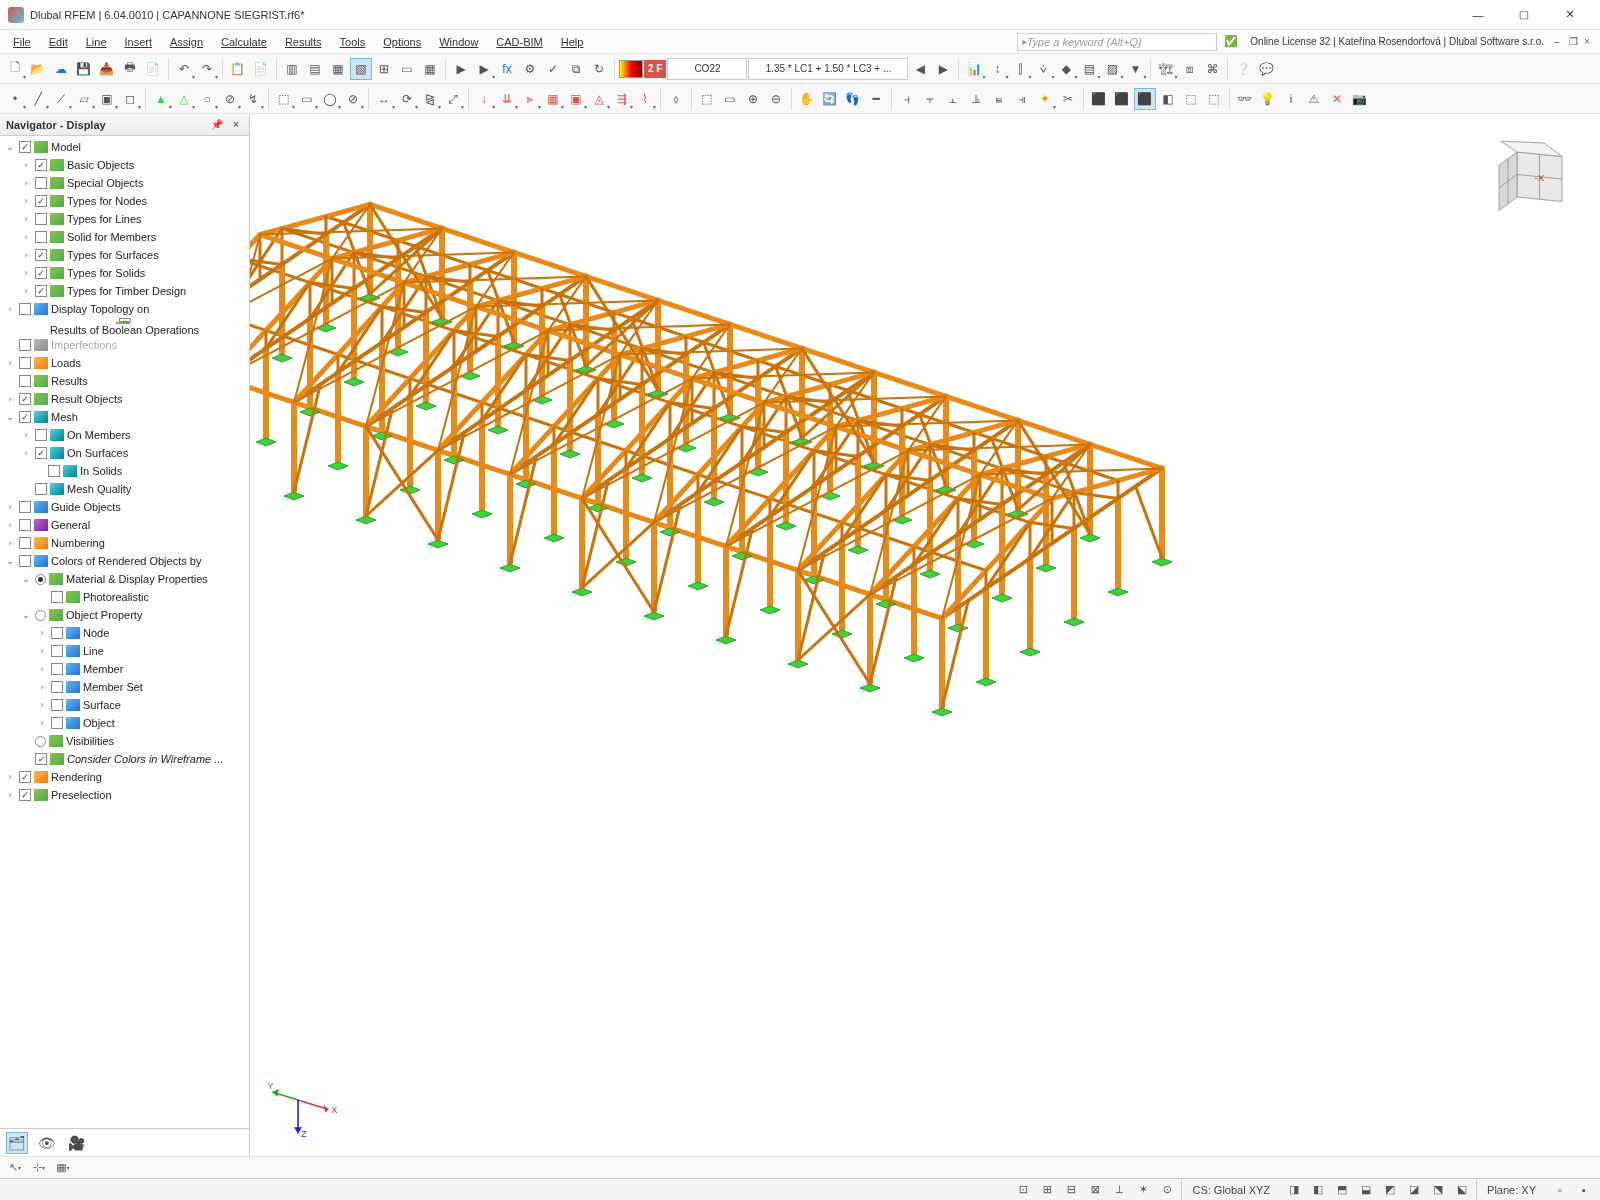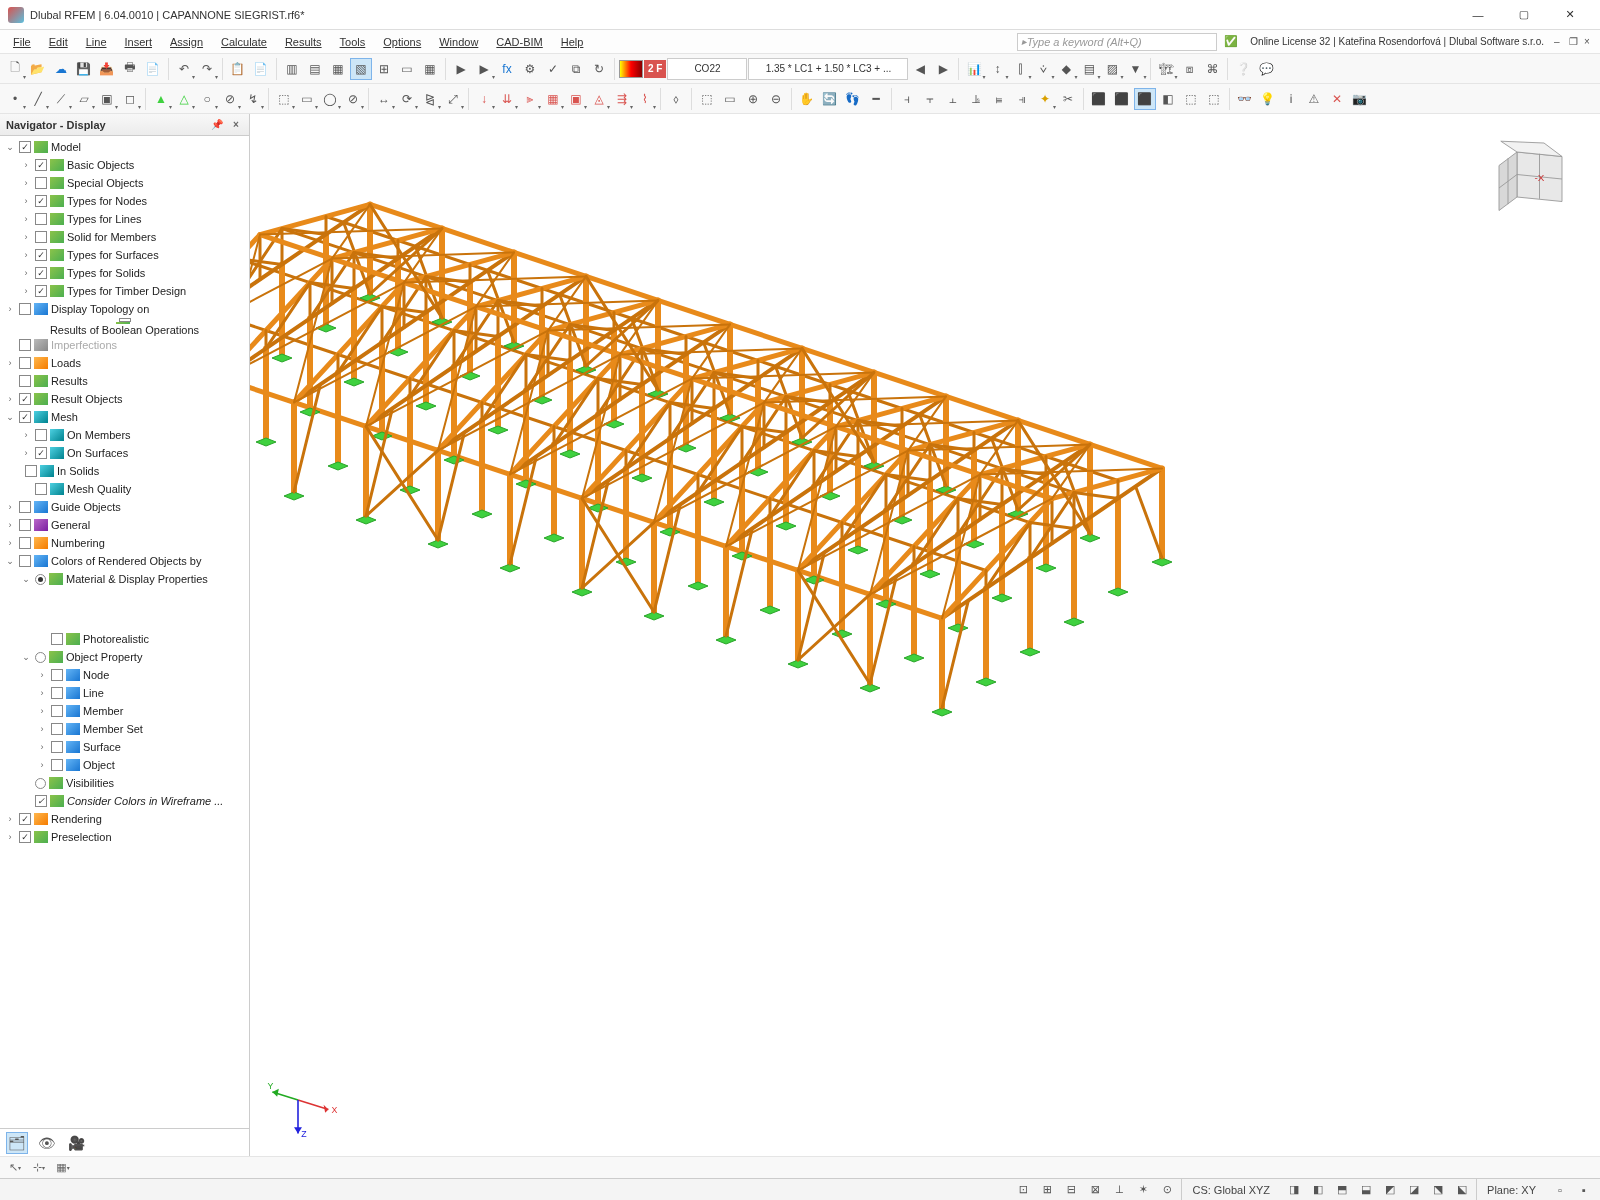--- a/index.html
+++ b/index.html
@@ -340,21 +340,21 @@
           <span class="checkbox"></span>
           <span class="node-icon ic-teal"></span>
           <span class="tree-label">On Members</span>
         </div>
         <div class="tree-item" style="padding-left: 20px;">
           <span class="expander">›</span>
           <span class="checkbox checked"></span>
           <span class="node-icon ic-teal"></span>
           <span class="tree-label">On Surfaces</span>
         </div>
-        <div class="tree-item" style="padding-left: 10px;">
+        <div class="tree-item" style="padding-left: 33px;">
           <span class="expander"></span>
           <span class="checkbox"></span>
           <span class="node-icon ic-teal"></span>
           <span class="tree-label">In Solids</span>
         </div>
         <div class="tree-item" style="padding-left: 20px;">
           <span class="expander"></span>
           <span class="checkbox"></span>
           <span class="node-icon ic-teal"></span>
           <span class="tree-label">Mesh Quality</span>
@@ -382,21 +382,21 @@
           <span class="checkbox"></span>
           <span class="node-icon ic-blue"></span>
           <span class="tree-label">Colors of Rendered Objects by</span>
         </div>
         <div class="tree-item" style="padding-left: 20px;">
           <span class="expander">⌄</span>
           <span class="radio checked"></span>
           <span class="node-icon ic-green"></span>
           <span class="tree-label">Material &amp; Display Properties</span>
         </div>
-        <div class="tree-item" style="padding-left: 36px; margin-top: 42px;">
+        <div class="tree-item" style="padding-left: 36px;">
           <span class="expander"></span>
           <span class="checkbox"></span>
           <span class="node-icon ic-green"></span>
           <span class="tree-label">Photorealistic</span>
         </div>
         <div class="tree-item" style="padding-left: 20px;">
           <span class="expander">⌄</span>
           <span class="radio"></span>
           <span class="node-icon ic-green"></span>
           <span class="tree-label">Object Property</span>

